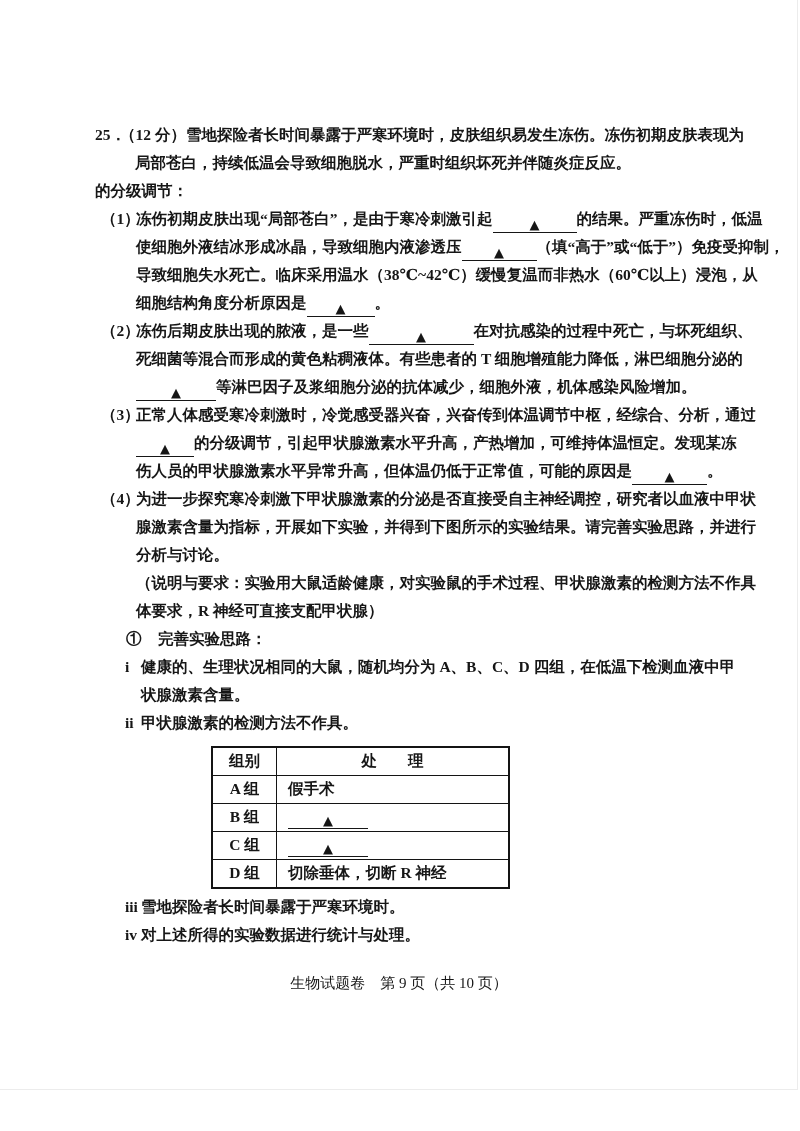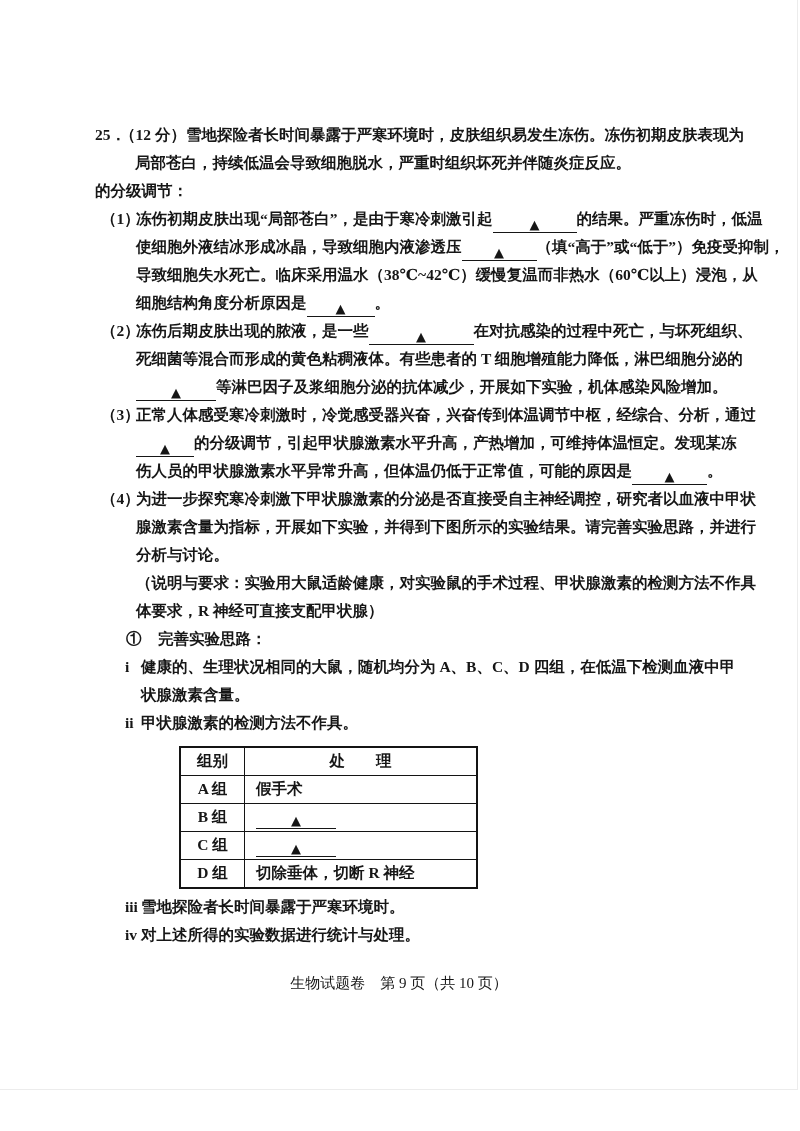--- a/index.html
+++ b/index.html
@@ -35,21 +35,21 @@
 
   .blank{
     display:inline-block;
     border-bottom:1.5px solid #161616;
     height:21px;line-height:21px;
     text-align:center;vertical-align:-3px;
   }
   .blank .tri{display:inline-block;font-size:13px;line-height:21px;transform:translateY(2px);
     font-family:"DejaVu Sans",sans-serif;}
 
-  .tbl-wrap{margin-left:84px;margin-top:9px;}
+  .tbl-wrap{margin-left:116px;margin-top:9px;}
   table.qtable{
     border-collapse:collapse;
     border:2px solid #141414;
     font-size:15.5px;font-weight:600;
   }
   table.qtable td,table.qtable th{
     border:1.5px solid #141414;
     height:27px;padding:0;
     font-weight:600;white-space:nowrap;
   }
@@ -73,21 +73,21 @@
     <div class="ln indA"><span>局部苍白，持续低温会导致细胞脱水，严重时组织坏死并伴随炎症反应。</span></div>
     <div class="ln ind0"><span>的分级调节：</span></div>
 
     <div class="ln qline"><span class="plabel">（1）</span><span>冻伤初期皮肤出现“局部苍白”，是由于寒冷刺激引起</span><span class="blank" style="width:84px"><span class="tri">▲</span></span><span>的结果。严重冻伤时，低温</span></div>
     <div class="ln indB"><span>使细胞外液结冰形成冰晶，导致细胞内液渗透压</span><span class="blank" style="width:75px"><span class="tri">▲</span></span><span>（填“高于”或“低于”）免疫受抑制，</span></div>
     <div class="ln indB"><span>导致细胞失水死亡。临床采用温水（38℃~42℃）缓慢复温而非热水（60℃以上）浸泡，从</span></div>
     <div class="ln indB"><span>细胞结构角度分析原因是</span><span class="blank" style="width:68px"><span class="tri">▲</span></span><span>。</span></div>
 
     <div class="ln qline"><span class="plabel">（2）</span><span>冻伤后期皮肤出现的脓液，是一些</span><span class="blank" style="width:105px"><span class="tri">▲</span></span><span>在对抗感染的过程中死亡，与坏死组织、</span></div>
     <div class="ln indB"><span>死细菌等混合而形成的黄色粘稠液体。有些患者的 T 细胞增殖能力降低，淋巴细胞分泌的</span></div>
-    <div class="ln indB"><span class="blank" style="width:80px"><span class="tri">▲</span></span><span>等淋巴因子及浆细胞分泌的抗体减少，开展如下实验，机体感染风险增加。</span></div>
+    <div class="ln indB"><span class="blank" style="width:80px"><span class="tri">▲</span></span><span>等淋巴因子及浆细胞分泌的抗体减少，细胞外液，机体感染风险增加。</span></div>
 
     <div class="ln qline"><span class="plabel">（3）</span><span>正常人体感受寒冷刺激时，冷觉感受器兴奋，兴奋传到体温调节中枢，经综合、分析，通过</span></div>
     <div class="ln indB"><span class="blank" style="width:58px"><span class="tri">▲</span></span><span>的分级调节，引起甲状腺激素水平升高，产热增加，可维持体温恒定。发现某冻</span></div>
     <div class="ln indB"><span>伤人员的甲状腺激素水平异常升高，但体温仍低于正常值，可能的原因是</span><span class="blank" style="width:75px"><span class="tri">▲</span></span><span>。</span></div>
 
     <div class="ln qline"><span class="plabel">（4）</span><span>为进一步探究寒冷刺激下甲状腺激素的分泌是否直接受自主神经调控，研究者以血液中甲状</span></div>
     <div class="ln indB"><span>腺激素含量为指标，开展如下实验，并得到下图所示的实验结果。请完善实验思路，并进行</span></div>
     <div class="ln indB"><span>分析与讨论。</span></div>
     <div class="ln indB"><span>（说明与要求：实验用大鼠适龄健康，对实验鼠的手术过程、甲状腺激素的检测方法不作具</span></div>
     <div class="ln indB"><span>体要求，R 神经可直接支配甲状腺）</span></div>

